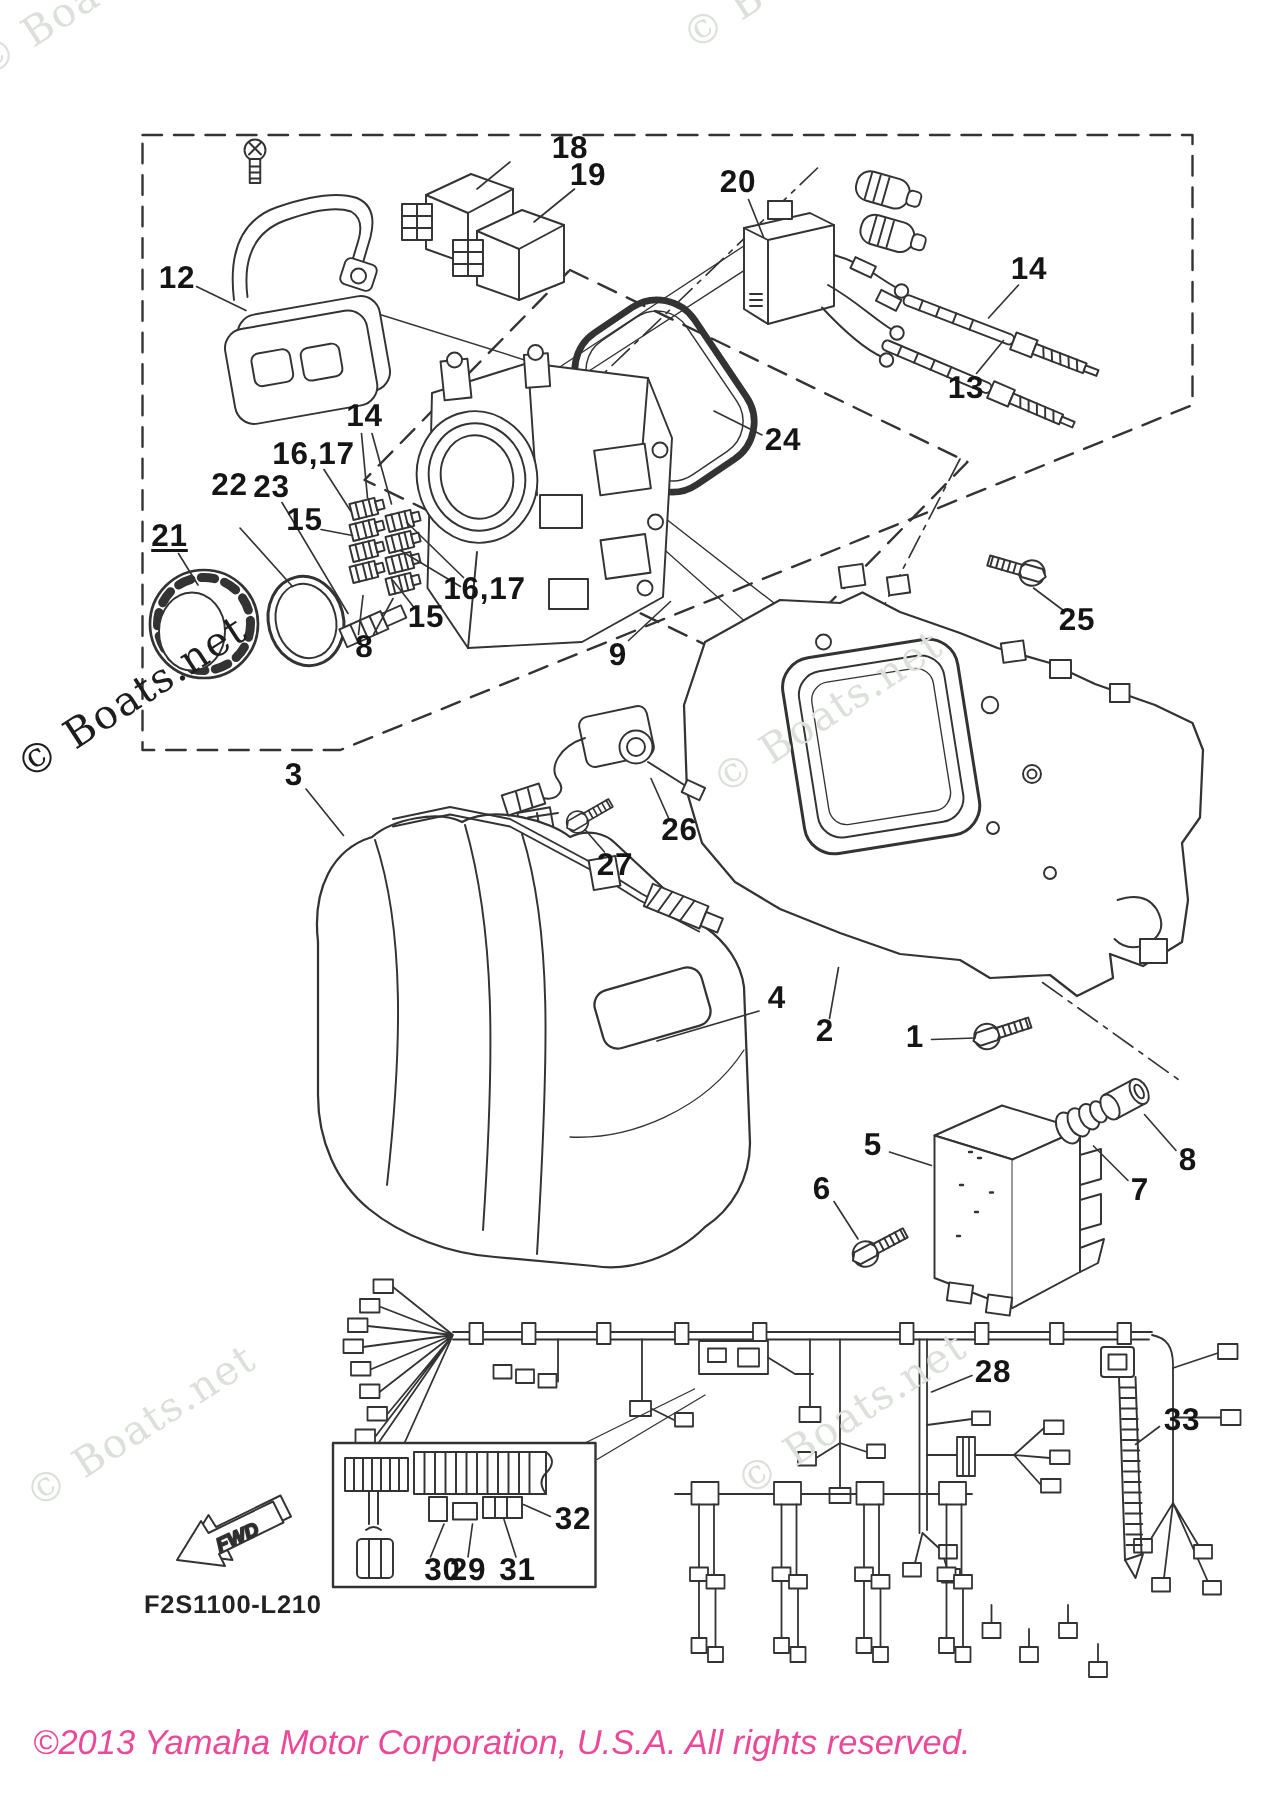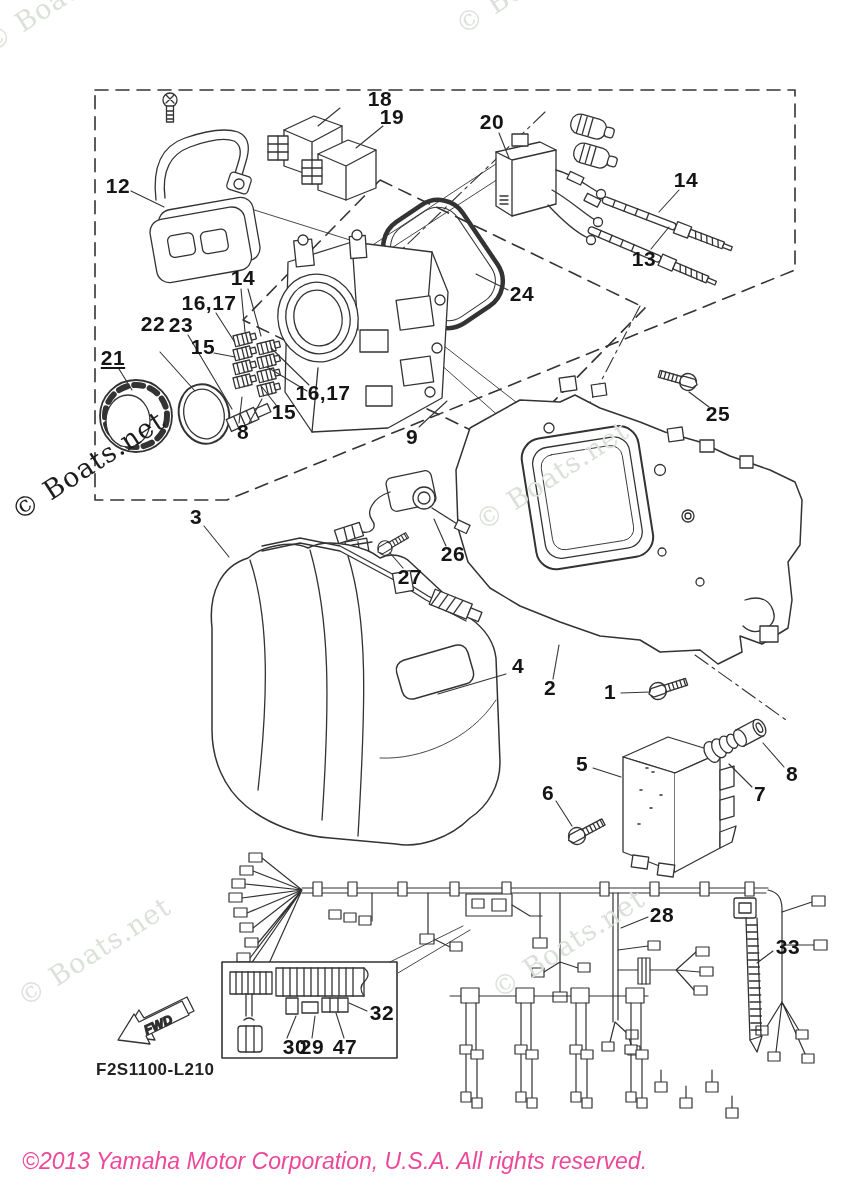--- a/index.html
+++ b/index.html
@@ -472,18 +472,18 @@
       <div class="callout" style="left: 610px; top: 692px;">1</div>
       <div class="callout" style="left: 582px; top: 764px;">5</div>
       <div class="callout" style="left: 792px; top: 774px;">8</div>
       <div class="callout" style="left: 760px; top: 794px;">7</div>
       <div class="callout" style="left: 548px; top: 793px;">6</div>
       <div class="callout" style="left: 662px; top: 915px;">28</div>
       <div class="callout" style="left: 788px; top: 947px;">33</div>
       <div class="callout" style="left: 382px; top: 1013px;">32</div>
       <div class="callout" style="left: 295px; top: 1047px;">30</div>
       <div class="callout" style="left: 312px; top: 1047px;">29</div>
-      <div class="callout" style="left: 345px; top: 1047px;">47</div>
+      <div class="callout" style="left: 345px; top: 1047px;">31</div>
     </div>
 
   <div class="diagram-code">F2S1100-L210</div>
   <div class="copyright">©2013 Yamaha Motor Corporation, U.S.A. All rights reserved.</div>
 </div>
 
 </body></html>

